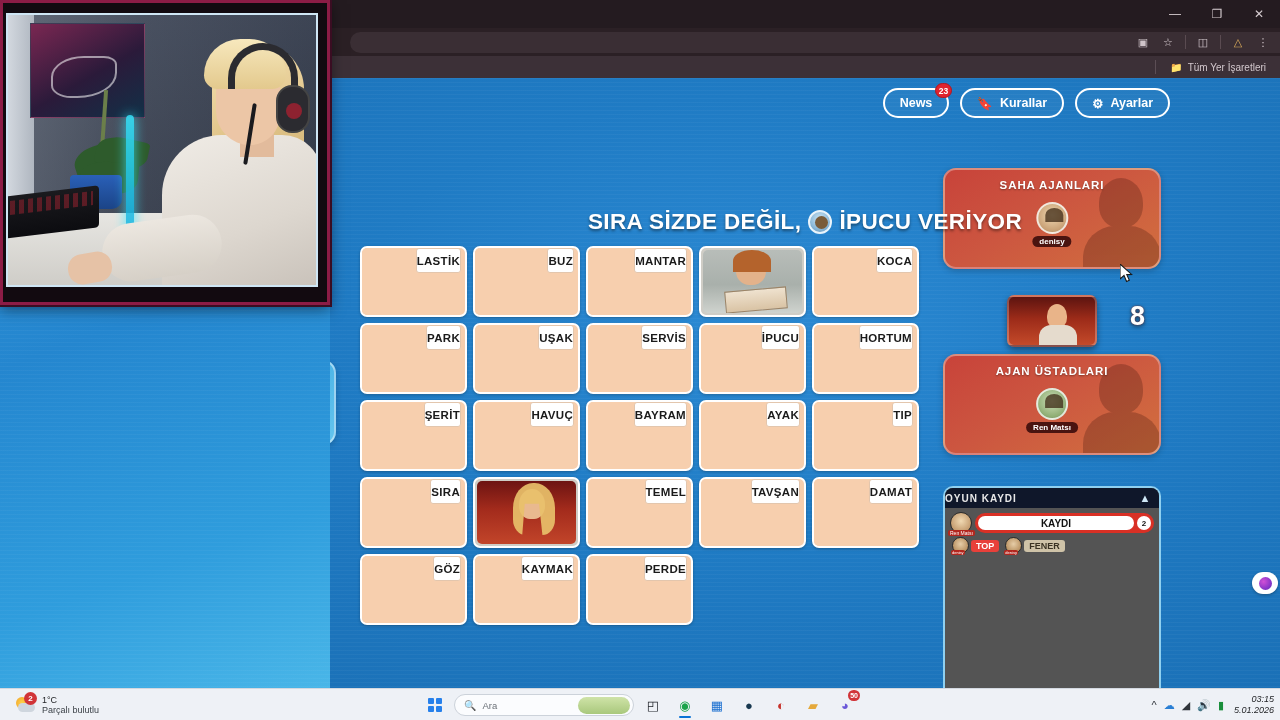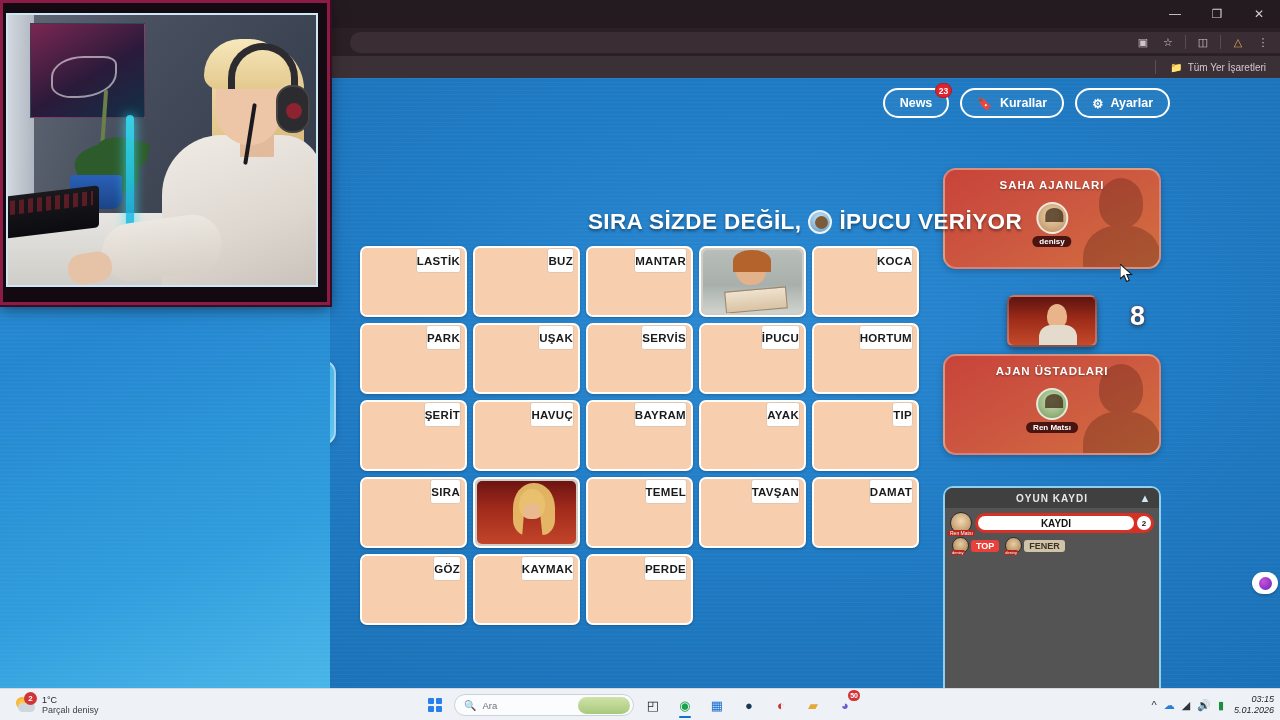--- a/index.html
+++ b/index.html
@@ -241,21 +241,21 @@
     border-radius:12px 12px 0 0; background:#e5dbcd;
   }
 
   
   #log {
     position:absolute; left:613px; top:408px; width:218px; height:202px;
     background:#545454; border-radius:10px 10px 0 0;
     border:2px solid #8fd0f0; border-bottom:none; overflow:hidden;
   }
   #log-head {
-    height:20px; background:#404040; display:flex; align-items:center; justify-content:center;
+    height:20px; background:#0f172a; display:flex; align-items:center; justify-content:flex-start;
     position:relative;
   }
   #log-title { color:#e8e8e8; font-size:10px; font-weight:700; letter-spacing:1px; }
   #log-collapse {
     position:absolute; right:6px; top:2px; width:16px; height:16px;
     display:flex; align-items:center; justify-content:center;
     color:#cfe8f6; font-size:11px;
   }
   #log-body { padding:4px 5px; }
   .log-row { display:flex; align-items:center; gap:3px; margin-bottom:3px; }
@@ -780,21 +780,21 @@
 
 <div id="taskbar">
   <div id="weather">
     <div class="wicon">
       <div class="sun"></div>
       <div class="cloud"></div>
       <div class="wbadge">2</div>
     </div>
     <div class="wtext">
       <div class="wtemp">1°C</div>
-      <div class="wdesc">Parçalı denisy</div>
+      <div class="wdesc">Parçalı bulutlu</div>
     </div>
   </div>
 
   <div id="tb-center">
     <div id="win-logo">
       <span></span>
       <span></span>
       <span></span>
       <span></span>
     </div>

